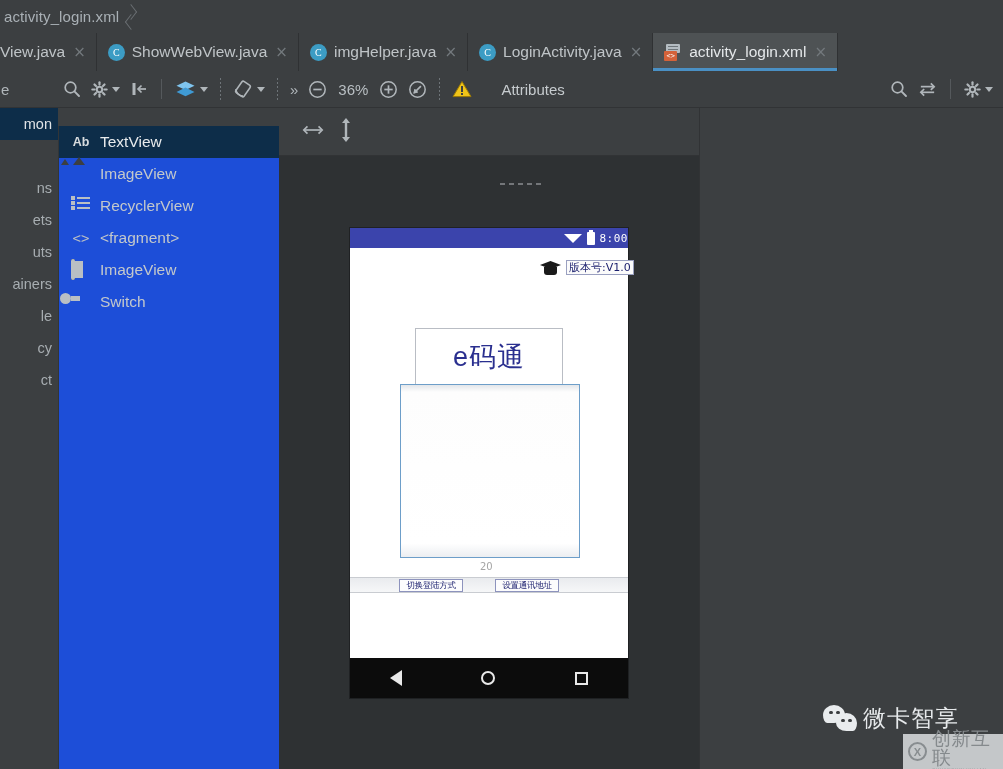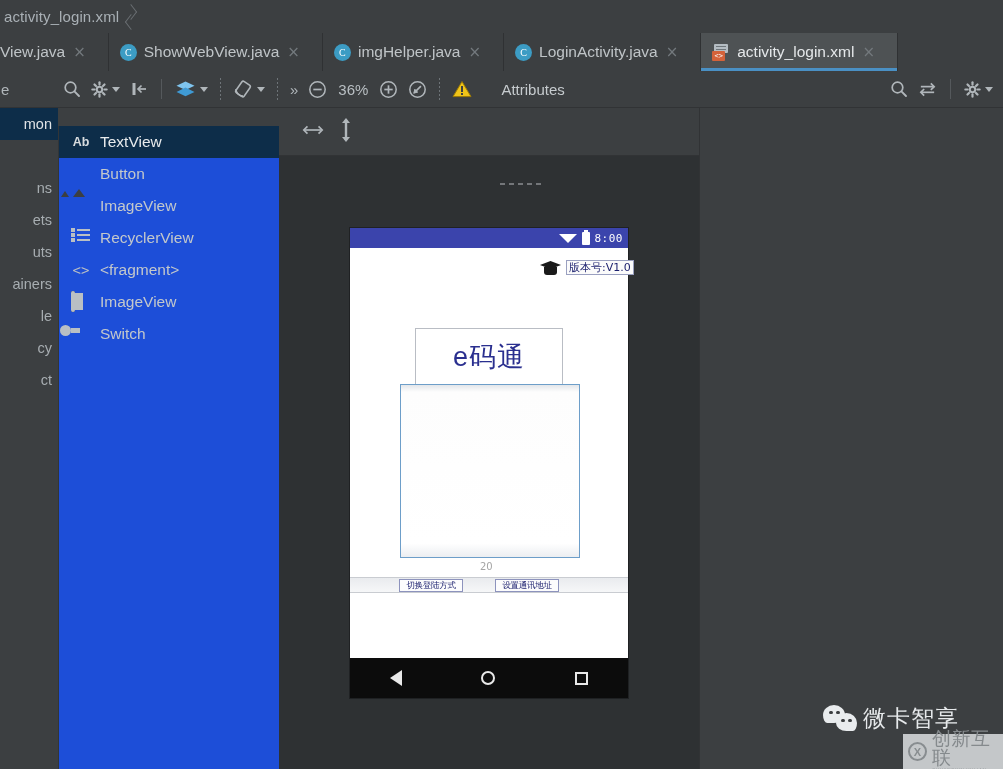--- a/index.html
+++ b/index.html
@@ -34,21 +34,21 @@
     border-left: 1px solid #6a6f73; transform: rotate(45deg) skew(8deg,8deg);
   }
 
   
   .tabbar {
     position: absolute; left: 0; top: 33px; width: 1003px; height: 38px;
     background: #3c3f41; display: flex; align-items: stretch;
   }
   .tab {
     display: flex; align-items: center; gap: 7px;
-    padding: 0 21px 0 11px; height: 38px; position: relative;
+    padding: 0 9px 0 11px; height: 38px; position: relative;
     border-right: 1px solid #2f3133; cursor: default;
   }
   .tab.first { padding-left: 0; }
   .tab.active { background: #4e5254; }
   .tab.active::after {
     content: ""; position: absolute; left: 0; right: 0; bottom: 0;
     height: 3px; background: #4a90c4;
   }
   .tab-label { font-size: 15.5px; color: #bfc4c7; white-space: nowrap; }
   .tab.active .tab-label { color: #e4e7e9; }
@@ -198,21 +198,21 @@
   }
 
   
   .device {
     position: absolute; left: 71px; top: 72px; width: 278px; height: 470px;
     background: #ffffff; box-shadow: 0 0 0 1px #1f2123;
   }
   .dev-status {
     height: 20px; background: #3b44ac; position: relative;
     display: flex; align-items: center; justify-content: flex-end;
-    gap: 5px; padding-right: 5px;
+    gap: 5px; 
   }
   .st-wifi { width:0;height:0;border-left:9px solid transparent;
              border-right:9px solid transparent;border-top:9px solid #fff;}
   .st-batt { width:8px;height:13px;background:#fff;border-radius:1px;position:relative;}
   .st-batt::before{content:"";position:absolute;left:2px;top:-2px;width:4px;height:2px;background:#fff;}
   .st-time { color:#fff;font-size:11px;font-family:"DejaVu Sans Mono",monospace;letter-spacing:.5px;}
 
   .dev-body { position: relative; height: 410px; background: #fff; }
 
   .dev-nav {
@@ -515,24 +515,20 @@
   </div>
 
   <div class="palette-list">
     <div class="pitem sel">
       <span class="pic">
           <span class="pic-ab">Ab</span>
         </span>
       <span>TextView</span>
     </div>
     <div class="pitem">
-      <span class="pic"><span class="pic-btn"></span></span>
-      <span>Button</span>
-    </div>
-    <div class="pitem">
       <span class="pic"><span class="pic-img"></span></span>
       <span>ImageView</span>
     </div>
     <div class="pitem">
       <span class="pic"><span class="pic-list"><i></i><i></i><i></i></span></span>
       <span>RecyclerView</span>
     </div>
     <div class="pitem">
       <span class="pic">
           <span class="pic-frag">&lt;&gt;</span>

